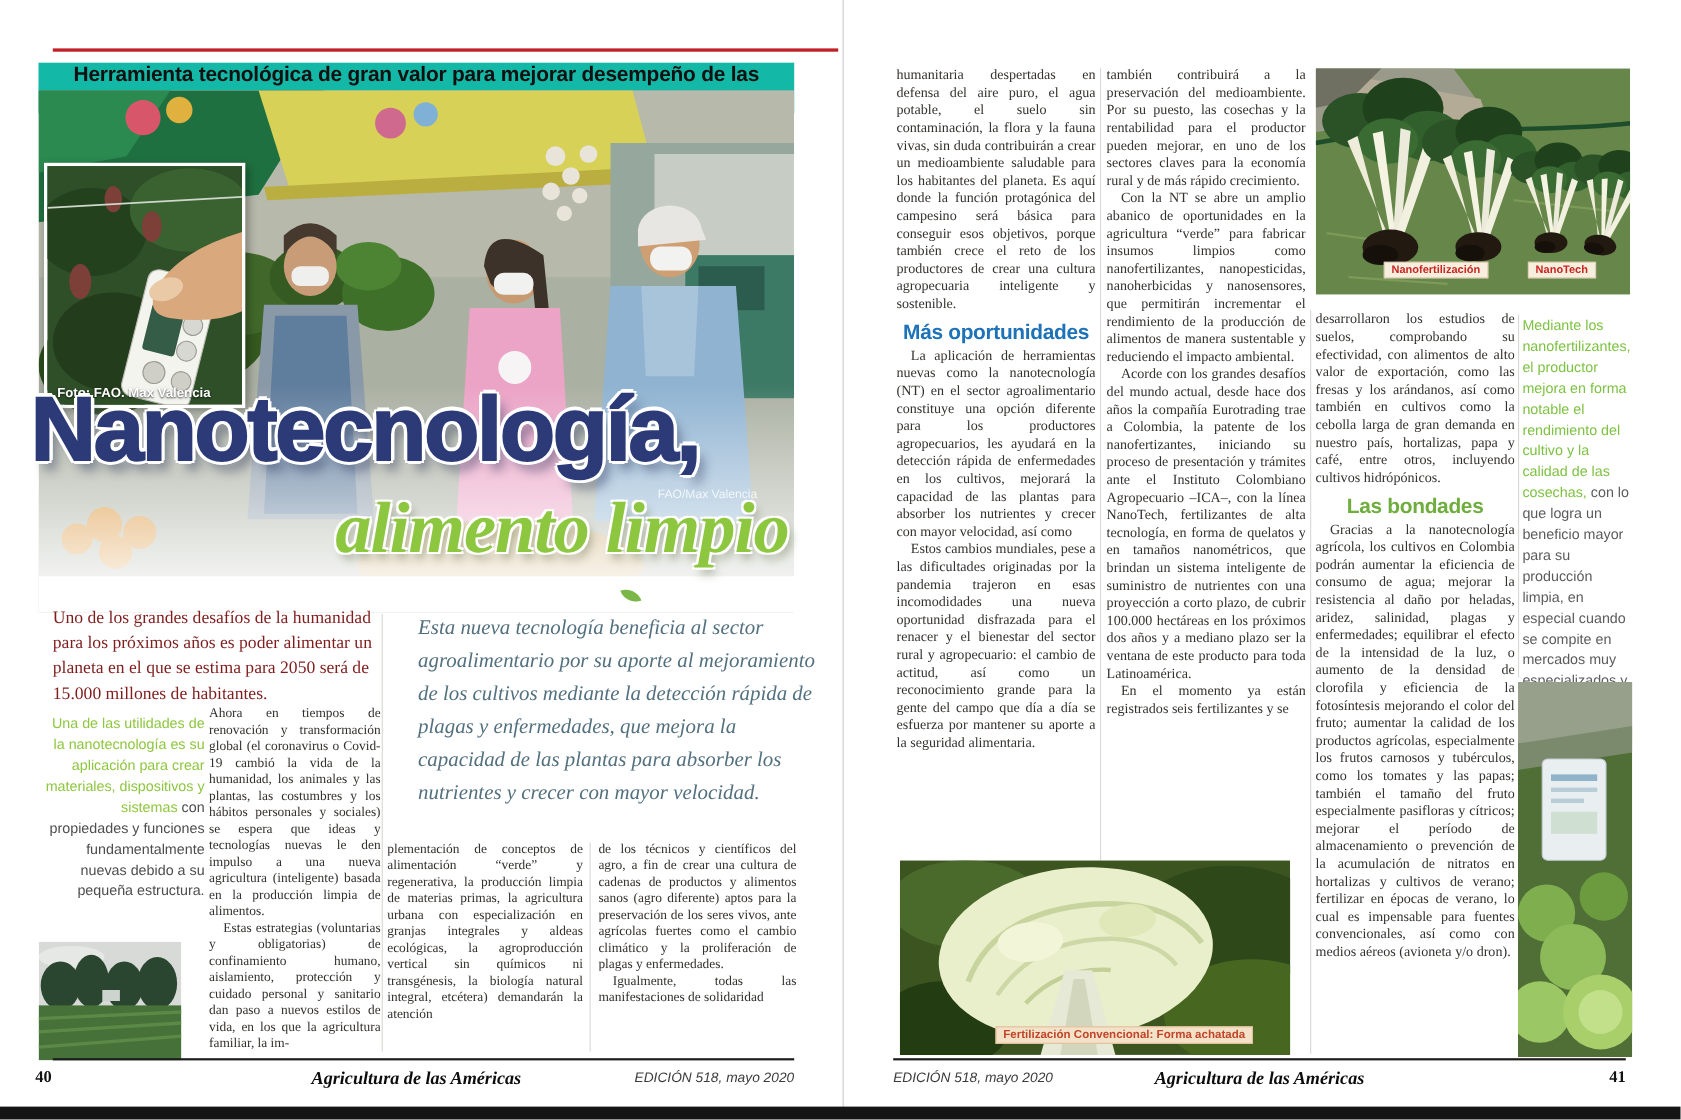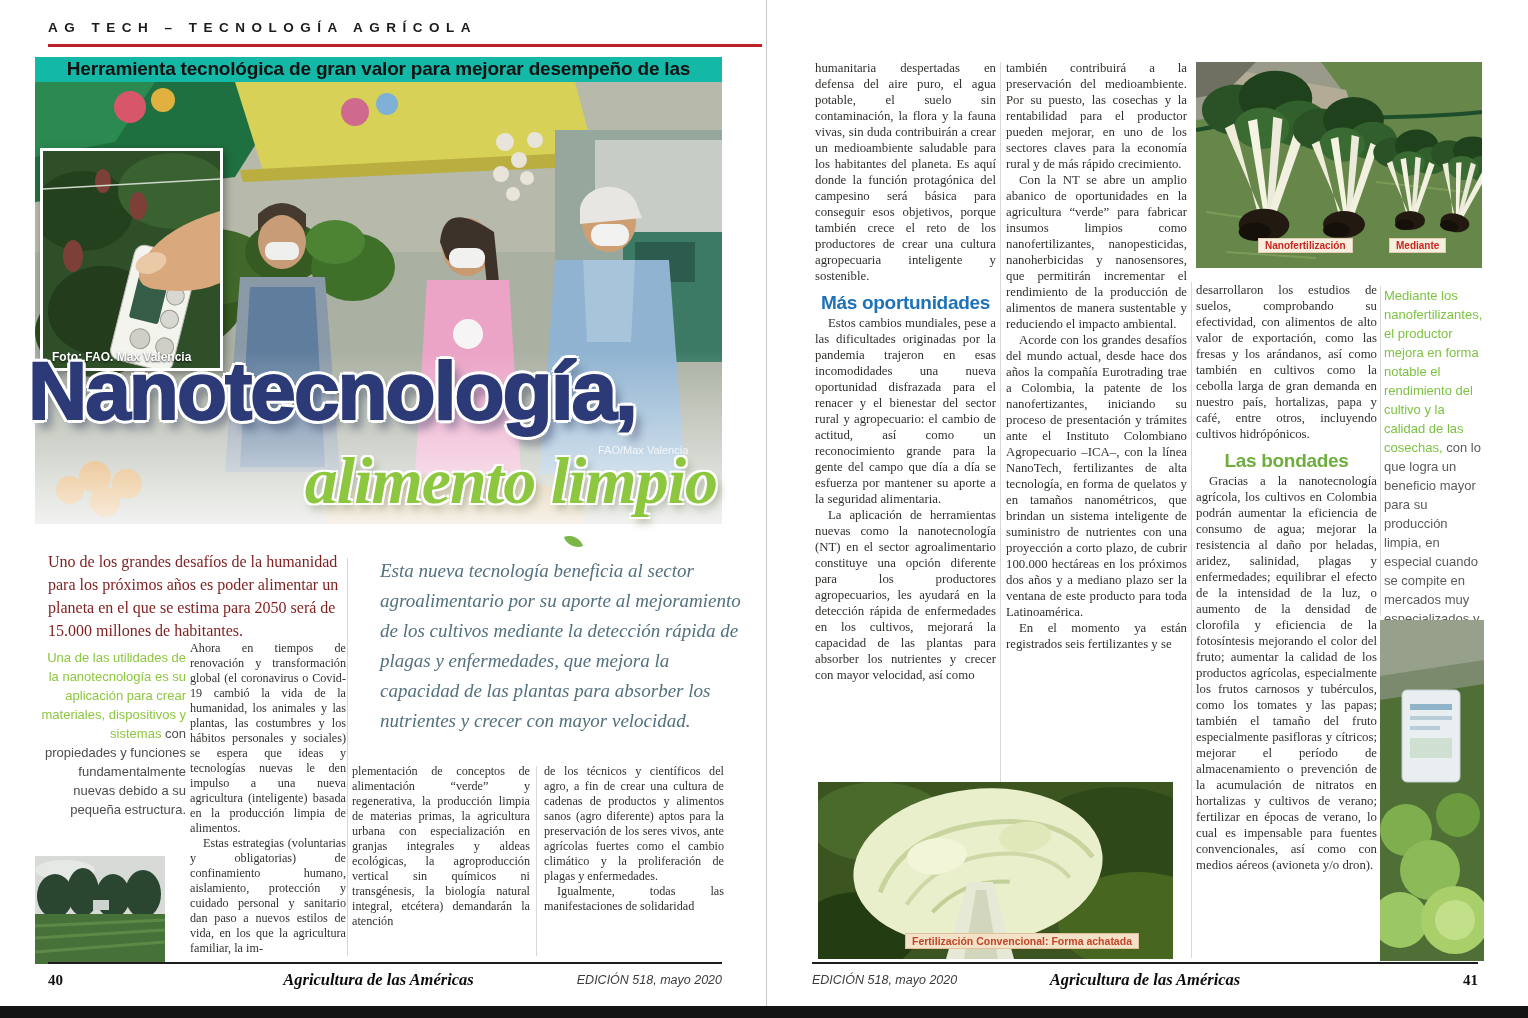--- a/index.html
+++ b/index.html
@@ -89,21 +89,20 @@
               font-size:16.5px;color:#0c0c0c;text-align:center;}
   .footer-ed{font-style:italic;font-size:12.5px;color:#3c3c3c;}
 </style>
 </head>
 <body>
 
 <div class="canvas">
 
   <div class="page-divider"></div>
 
-  <div class="kicker">AG TECH – TECNOLOGÍA AGRÍCOLA</div>
   <div class="red-rule"></div>
   <div class="subtitle-wrap">
     <span class="subtitle">Herramienta tecnológica de gran valor para mejorar desempeño de las plantas.</span>
   </div>
 
   <div class="photo main-photo">
     <svg width="687" height="475" viewBox="0 0 687 475">
       <defs>
         <linearGradient id="fadeW" x1="0" y1="0" x2="0" y2="1">
           <stop offset="0" stop-color="#ffffff" stop-opacity="0"></stop>
@@ -240,29 +239,29 @@
 
   <div class="serifcol colL3">
     <p>plementación de conceptos de alimentación “verde” y regenerativa, la producción limpia de materias primas, la agricultura urbana con especialización en granjas integrales y aldeas ecológicas, la agroproducción vertical sin químicos ni transgénesis, la biología natural integral, etcétera) demandarán la atención</p>
   </div>
   <div class="serifcol colL4">
     <p>de los técnicos y científicos del agro, a fin de crear una cultura de cadenas de productos y alimentos sanos (agro diferente) aptos para la preservación de los seres vivos, ante agrícolas fuertes como el cambio climático y la proliferación de plagas y enfermedades.</p>
     <p class="ind">Igualmente, todas las manifestaciones de solidaridad</p>
   </div>
 
   <div class="footer-line" style="left:48px;top:962px;width:674px;"></div>
-  <div class="footer-item page-num" style="left:48px;top:972px;">40</div>
+  <div class="footer-item page-num" style="left:32px;top:972px;">40</div>
   <div class="footer-item footer-mag" style="left:35px;top:970px;width:687px;">Agricultura de las Américas</div>
   <div class="footer-item footer-ed" style="left:560px;top:973px;width:162px;text-align:right;">EDICIÓN 518, mayo 2020</div>
 
   <div class="serifcol colR1">
     <p>humanitaria despertadas en defensa del aire puro, el agua potable, el suelo sin contaminación, la flora y la fauna vivas, sin duda contribuirán a crear un medioambiente saludable para los habitantes del planeta. Es aquí donde la función protagónica del campesino será básica para conseguir esos objetivos, porque también crece el reto de los productores de crear una cultura agropecuaria inteligente y sostenible.</p>
     <h3 class="h-blue">Más oportunidades</h3>
+    <p class="ind">La aplicación de herramientas nuevas como la nanotecnología (NT) en el sector agroalimentario constituye una opción diferente para los productores agropecuarios, les ayudará en la detección rápida de enfermedades en los cultivos, mejorará la capacidad de las plantas para absorber los nutrientes y crecer con mayor velocidad, así como</p>
     <p class="ind">Estos cambios mundiales, pese a las dificultades originadas por la pandemia trajeron en esas incomodidades una nueva oportunidad disfrazada para el renacer y el bienestar del sector rural y agropecuario: el cambio de actitud, así como un reconocimiento grande para la gente del campo que día a día se esfuerza por mantener su aporte a la seguridad alimentaria.</p>
-    <p class="ind">La aplicación de herramientas nuevas como la nanotecnología (NT) en el sector agroalimentario constituye una opción diferente para los productores agropecuarios, les ayudará en la detección rápida de enfermedades en los cultivos, mejorará la capacidad de las plantas para absorber los nutrientes y crecer con mayor velocidad, así como</p>
   </div>
 
   <div class="vrule" style="left:1000px;top:62px;height:726px;"></div>
 
   <div class="serifcol colR2">
     <p>también contribuirá a la preservación del medioambiente. Por su puesto, las cosechas y la rentabilidad para el productor pueden mejorar, en uno de los sectores claves para la economía rural y de más rápido crecimiento.</p>
     <p class="ind">Con la NT se abre un amplio abanico de oportunidades en la agricultura “verde” para fabricar insumos limpios como nanofertilizantes, nanopesticidas, nanoherbicidas y nanosensores, que permitirán incrementar el rendimiento de la producción de alimentos de manera sustentable y reduciendo el impacto ambiental.</p>
     <p class="ind">Acorde con los grandes desafíos del mundo actual, desde hace dos años la compañía Eurotrading trae a Colombia, la patente de los nanofertizantes, iniciando su proceso de presentación y trámites ante el Instituto Colombiano Agropecuario –ICA–, con la línea NanoTech, fertilizantes de alta tecnología, en forma de quelatos y en tamaños nanométricos, que brindan un sistema inteligente de suministro de nutrientes con una proyección a corto plazo, de cubrir 100.000 hectáreas en los próximos dos años y a mediano plazo ser la ventana de este producto para toda Latinoamérica.</p>
     <p class="ind">En el momento ya están registrados seis fertilizantes y se</p>
   </div>
@@ -301,21 +300,21 @@
       <polygon points="28,6 150,28 158,52 18,38" fill="#b3ab96"></polygon>
       <polygon points="0,0 60,0 30,30 0,36" fill="#6f6f62"></polygon>
       <path d="M0,68 C 90,50 200,60 286,50" stroke="#1d4d2a" stroke-width="4" fill="none"></path>
       <use href="#chardplant" transform="translate(68,172) scale(1.15)"></use>
       <use href="#chardplant" transform="translate(148,170) scale(0.95)"></use>
       <use href="#chardplant" transform="translate(214,164) scale(0.68)"></use>
       <use href="#chardplant" transform="translate(258,166) scale(0.66) rotate(10)"></use>
     </svg>
   </div>
   <div class="chip" style="left:1258px;top:238px;">Nanofertilización</div>
-  <div class="chip" style="left:1389px;top:238px;">Mediante</div>
+  <div class="chip" style="left:1389px;top:238px;">NanoTech</div>
 
   <div class="vrule" style="left:1380px;top:286px;height:330px;"></div>
 
   <div class="sidebar-right">
     <span class="side-green">Mediante los nanofertilizantes, el productor mejora en forma notable el rendimiento del cultivo y la calidad de las cosechas,</span>
     <span class="side-dark">con lo que logra un beneficio mayor para su producción limpia, en especial cuando se compite en mercados muy especializados y exigentes como el europeo.</span>
   </div>
 
   <div class="photo edge-photo">
     <svg width="104" height="341" viewBox="0 0 104 341">

